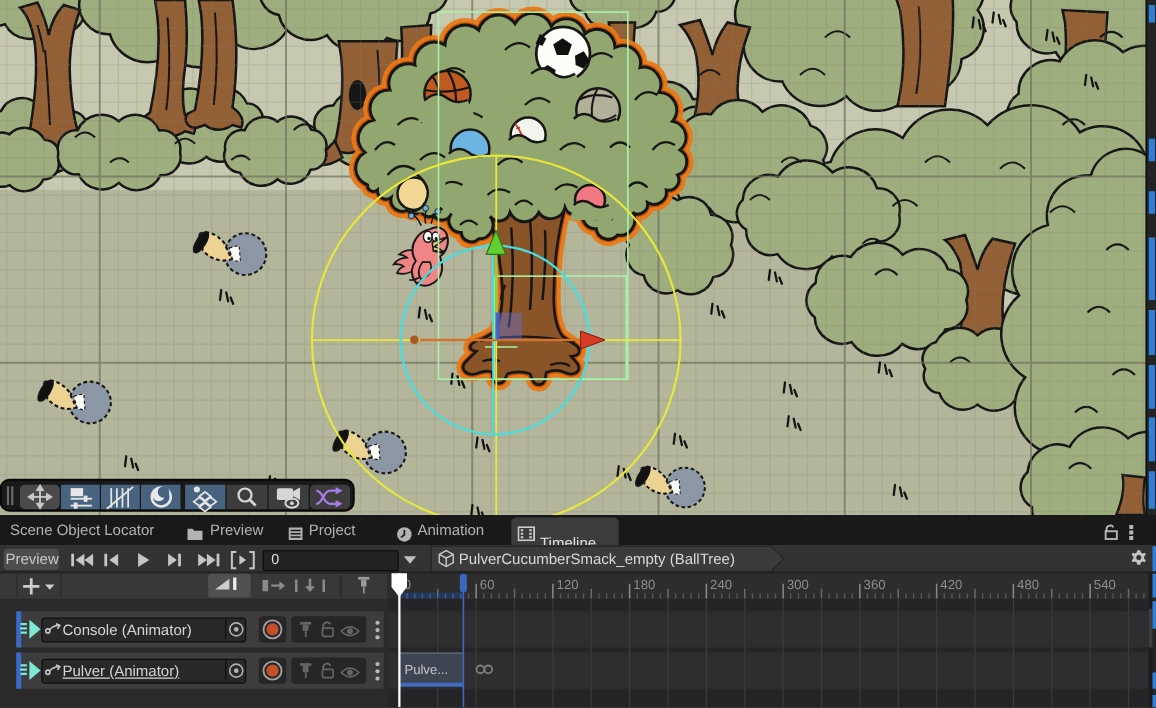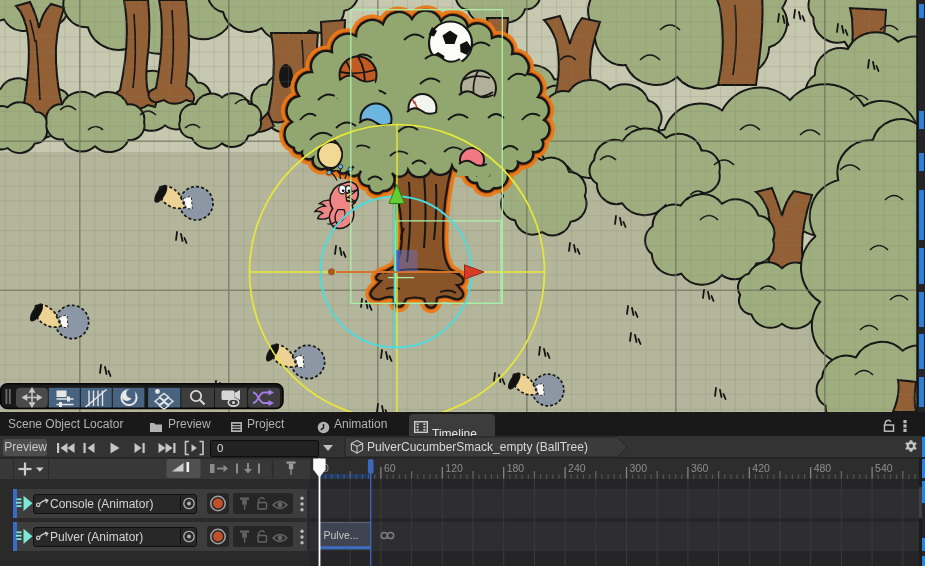--- a/index.html
+++ b/index.html
@@ -441,21 +441,21 @@
       </g>
     </svg>
 <div class="abs" style="left:33px;top:527px;width:162px;height:18px;background:#282828;border:1px solid #0f0f0f;border-radius:3px;"></div>
 <svg class="abs" style="left:36px;top:531px" width="13" height="11" viewBox="0 0 13 11">
       <g stroke="#c8c8c8" stroke-width="1.3" fill="none">
         <circle cx="2.2" cy="6.8" r="1.7"></circle>
         <path d="M3.8,5.6 C6,3.2 8.5,2.2 11.5,2.4"></path>
         <path d="M8.8,1 l3,1.3 -1.8,2.8"></path>
       </g>
     </svg>
-<div class="abs" style="left:50px;top:530px;font-size:12px;color:#d4d4d4;">Pulver (Animator)</div>
+<div class="abs" style="left:50px;top:530px;font-size:12px;color:#d4d4d4;text-decoration:underline;">Pulver (Animator)</div>
 <div class="abs" style="left:180px;top:528px;width:1px;height:16px;background:#0f0f0f;"></div>
 <svg class="abs" style="left:182px;top:530px" width="14" height="13" viewBox="0 0 14 13">
       <circle cx="7" cy="6.5" r="5.2" fill="none" stroke="#b0b0b0" stroke-width="1.3"></circle>
       <circle cx="7" cy="6.5" r="1.9" fill="#b0b0b0"></circle>
     </svg>
 <div class="abs" style="left:206.5px;top:525.5px;width:22px;height:21px;background:#262626;border-radius:3px;"></div>
 <svg class="abs" style="left:206.5px;top:525.5px" width="22" height="21" viewBox="0 0 22 21">
       <circle cx="11" cy="10.5" r="7.2" fill="none" stroke="#a0a0a0" stroke-width="1.5"></circle>
       <circle cx="11" cy="10.5" r="4.9" fill="#c4502a"></circle>
     </svg>

